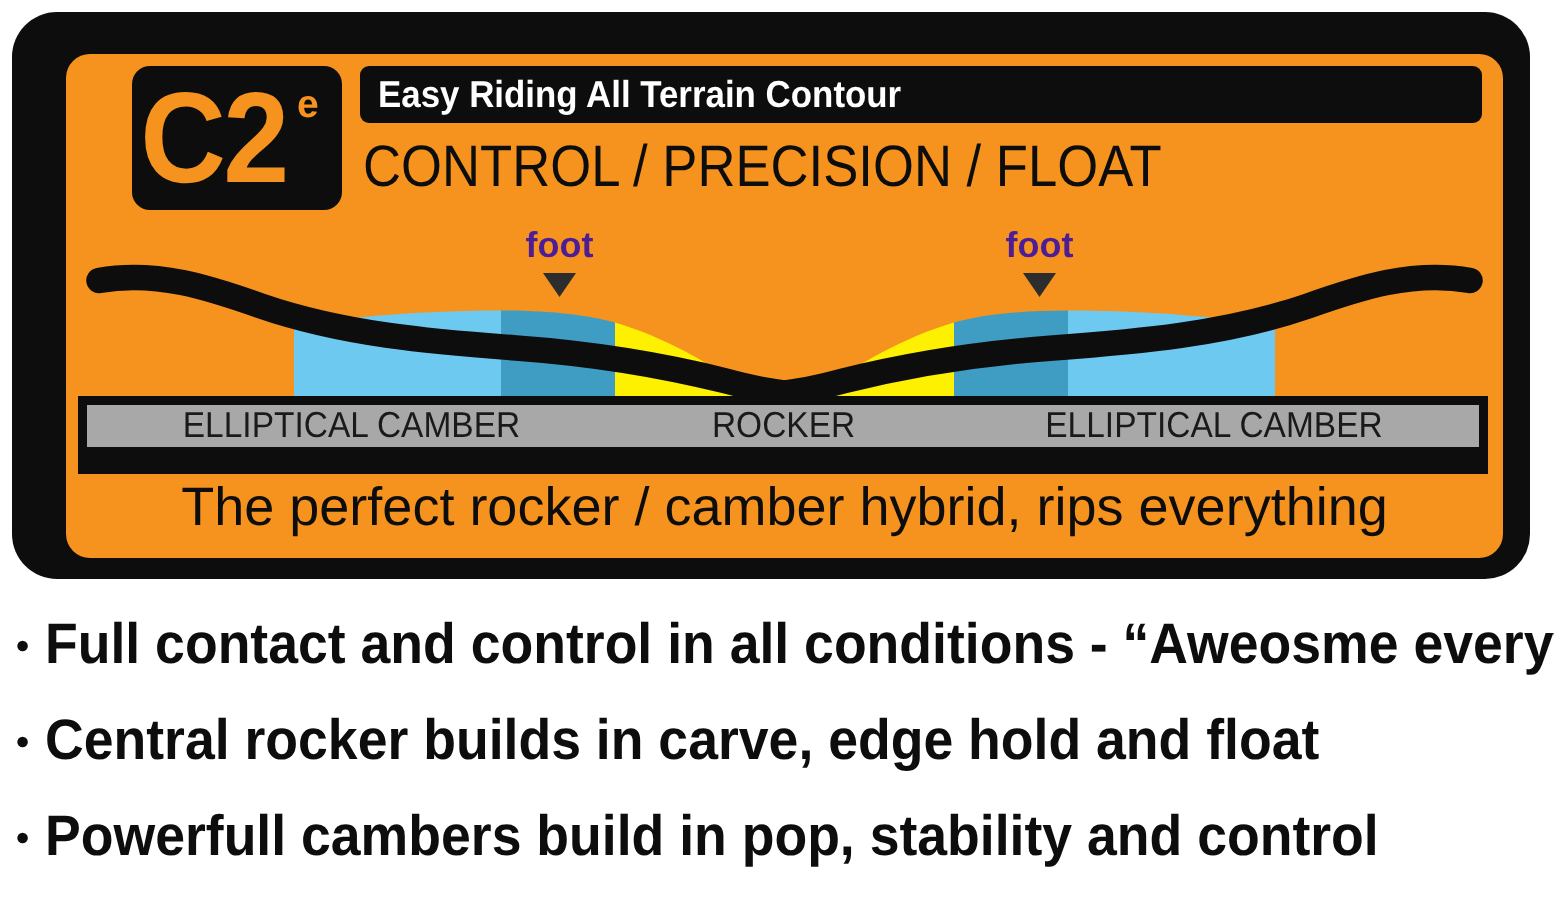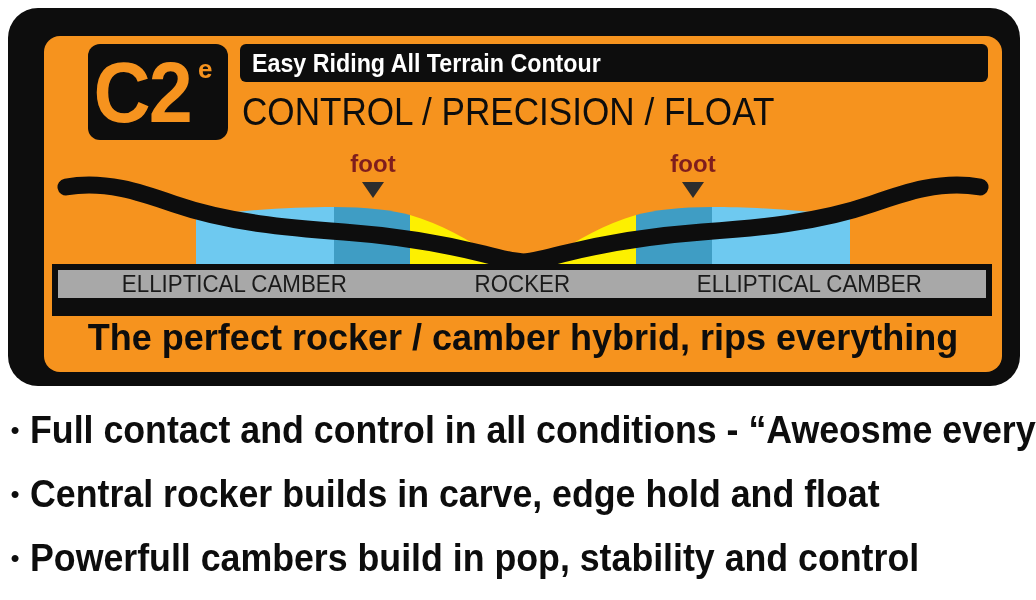--- a/index.html
+++ b/index.html
@@ -130,21 +130,21 @@
     left: 0;
     top: 104px;
     width: 958px;
     height: 180px;
   }
   .diagram svg { display: block; }
 
   
   .foot-label {
     position: absolute;
-    color: #7f1d1d;
+    color: #4c1d95;
     font-family: "Liberation Sans Narrow", "Liberation Sans", sans-serif;
     font-weight: bold;
     font-size: 24px;
     line-height: 24px;
     white-space: nowrap;
     transform: translateX(-50%);
   }
   .foot-tri {
     position: absolute;
     width: 0;
@@ -189,21 +189,21 @@
 
   
   .tagline {
     position: absolute;
     left: 0;
     top: 280px;
     width: 958px;
     text-align: center;
     color: #0d0d0d;
     font-family: "Liberation Sans Narrow", "Liberation Sans", sans-serif;
-    font-weight: bold;
+    font-weight: normal;
     font-size: 36px;
     line-height: 44px;
     white-space: nowrap;
   }
 
   
   .bullets {
     position: absolute;
     left: 0;
     top: 398px;

